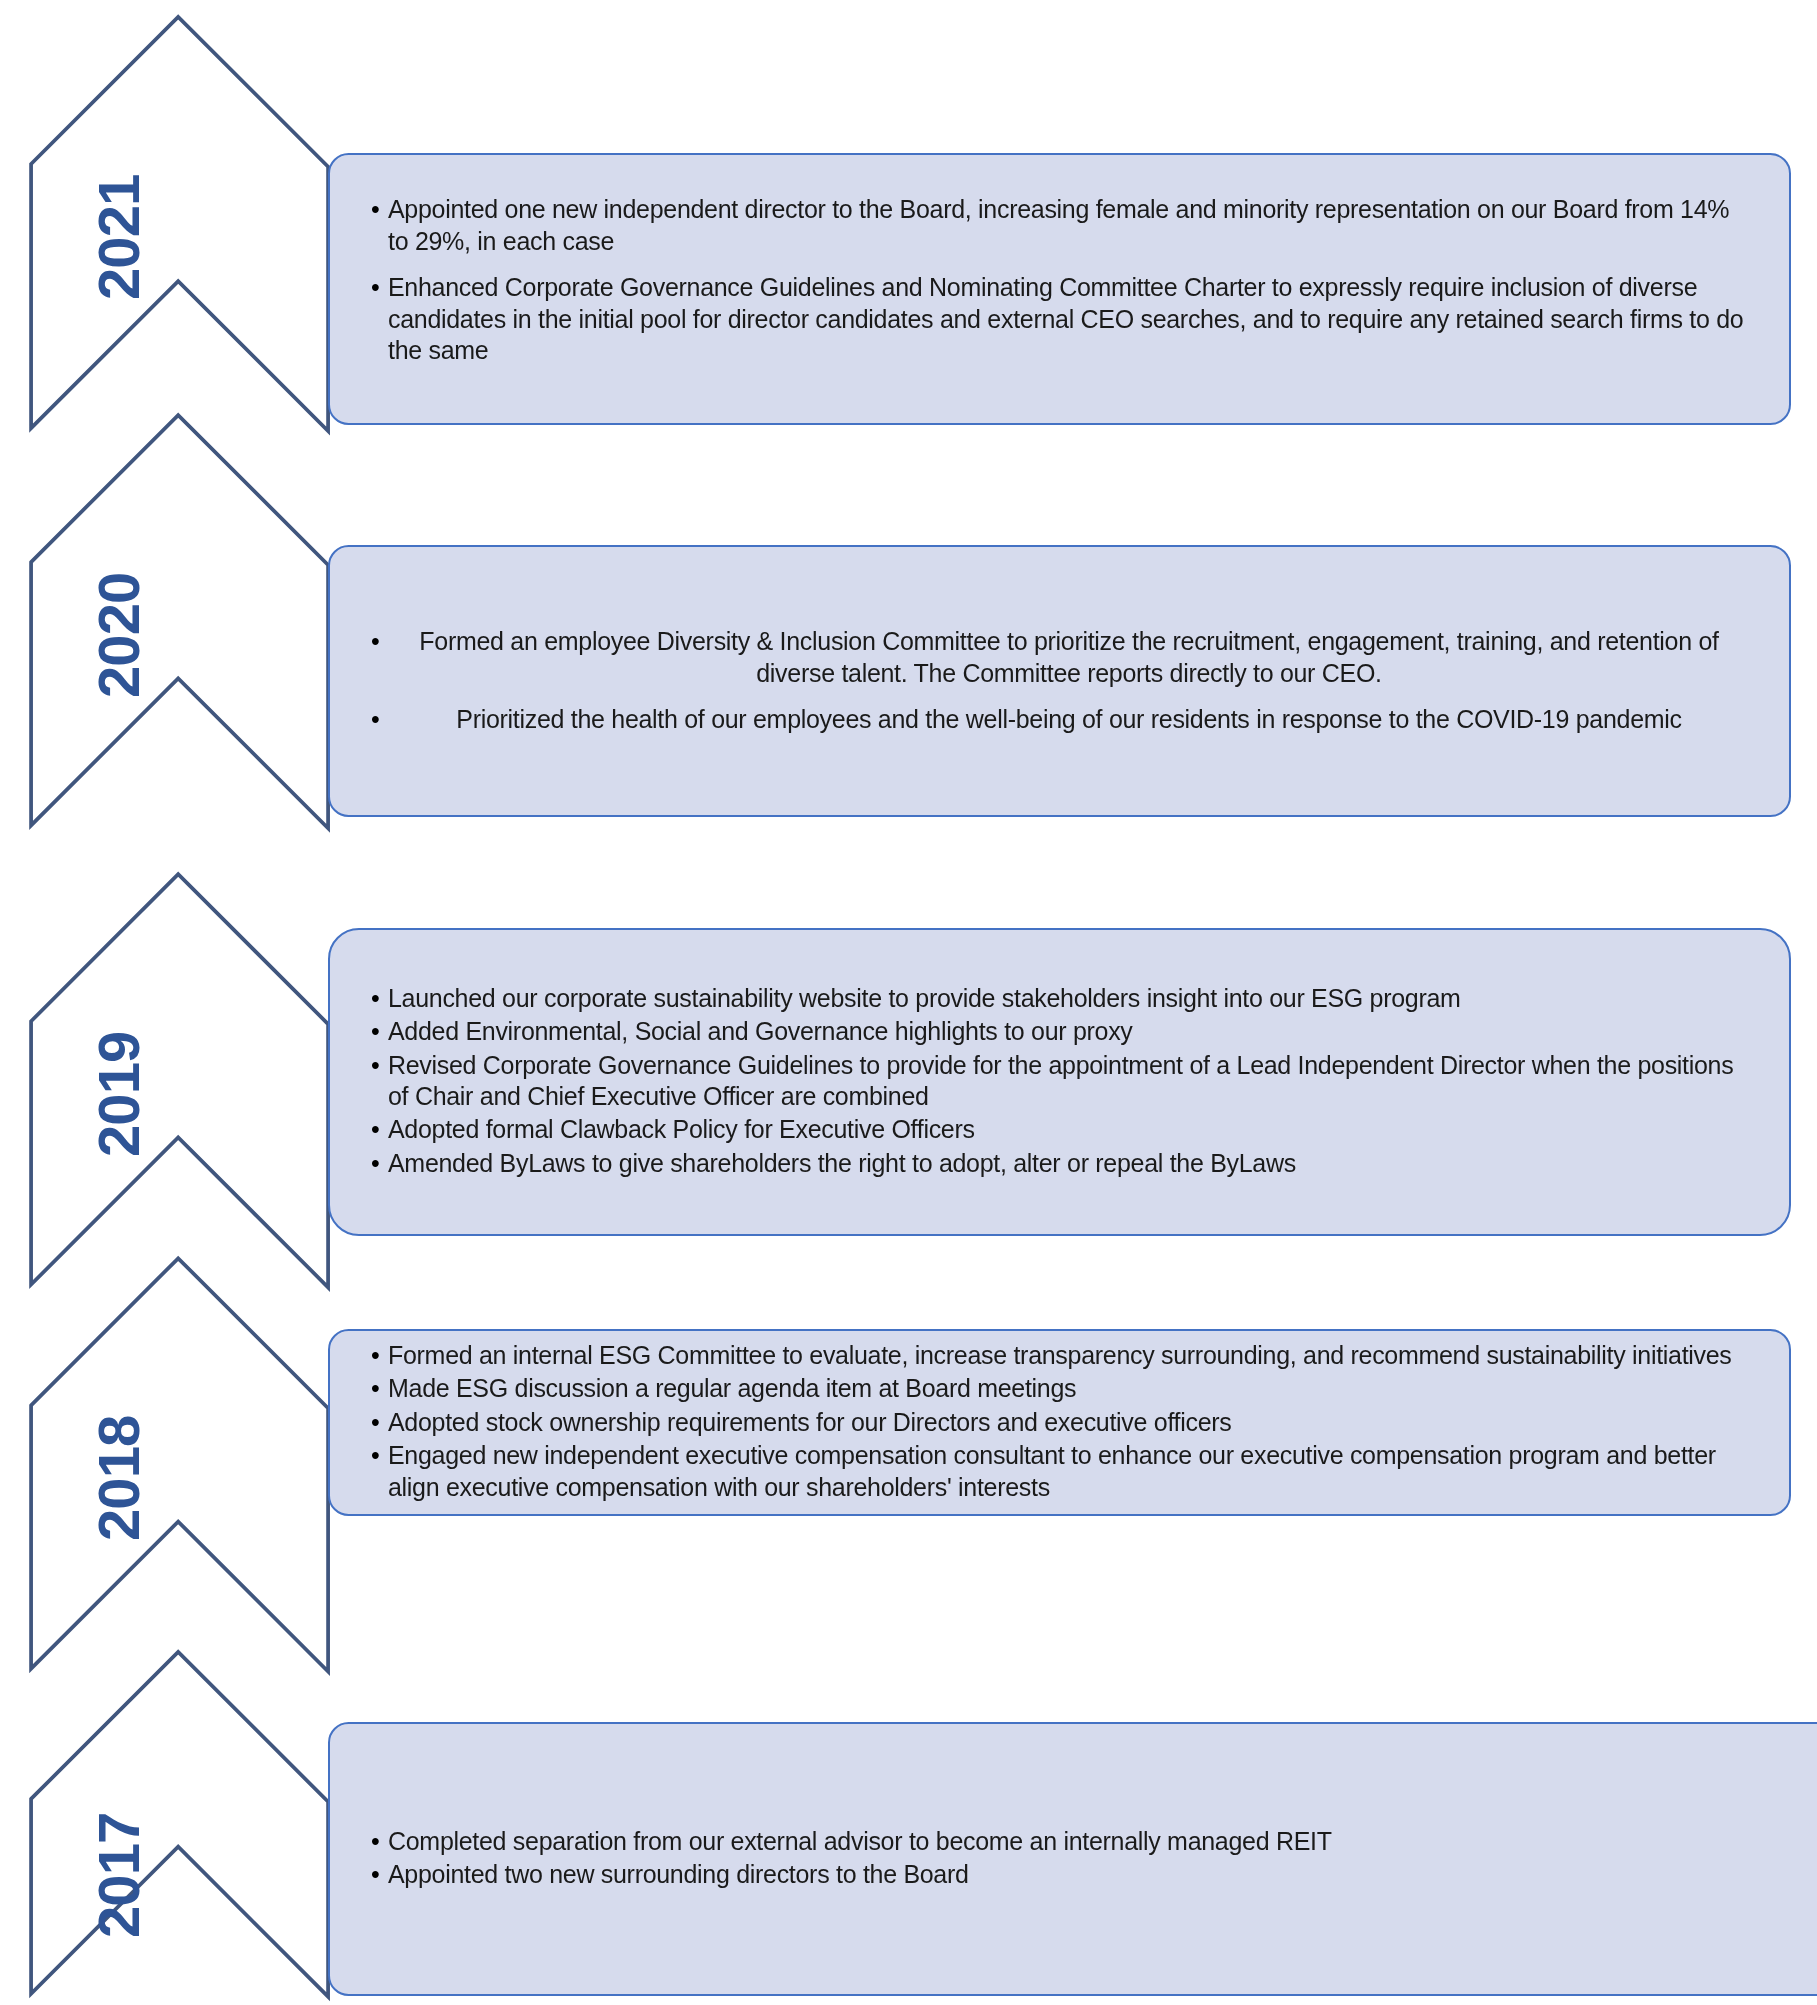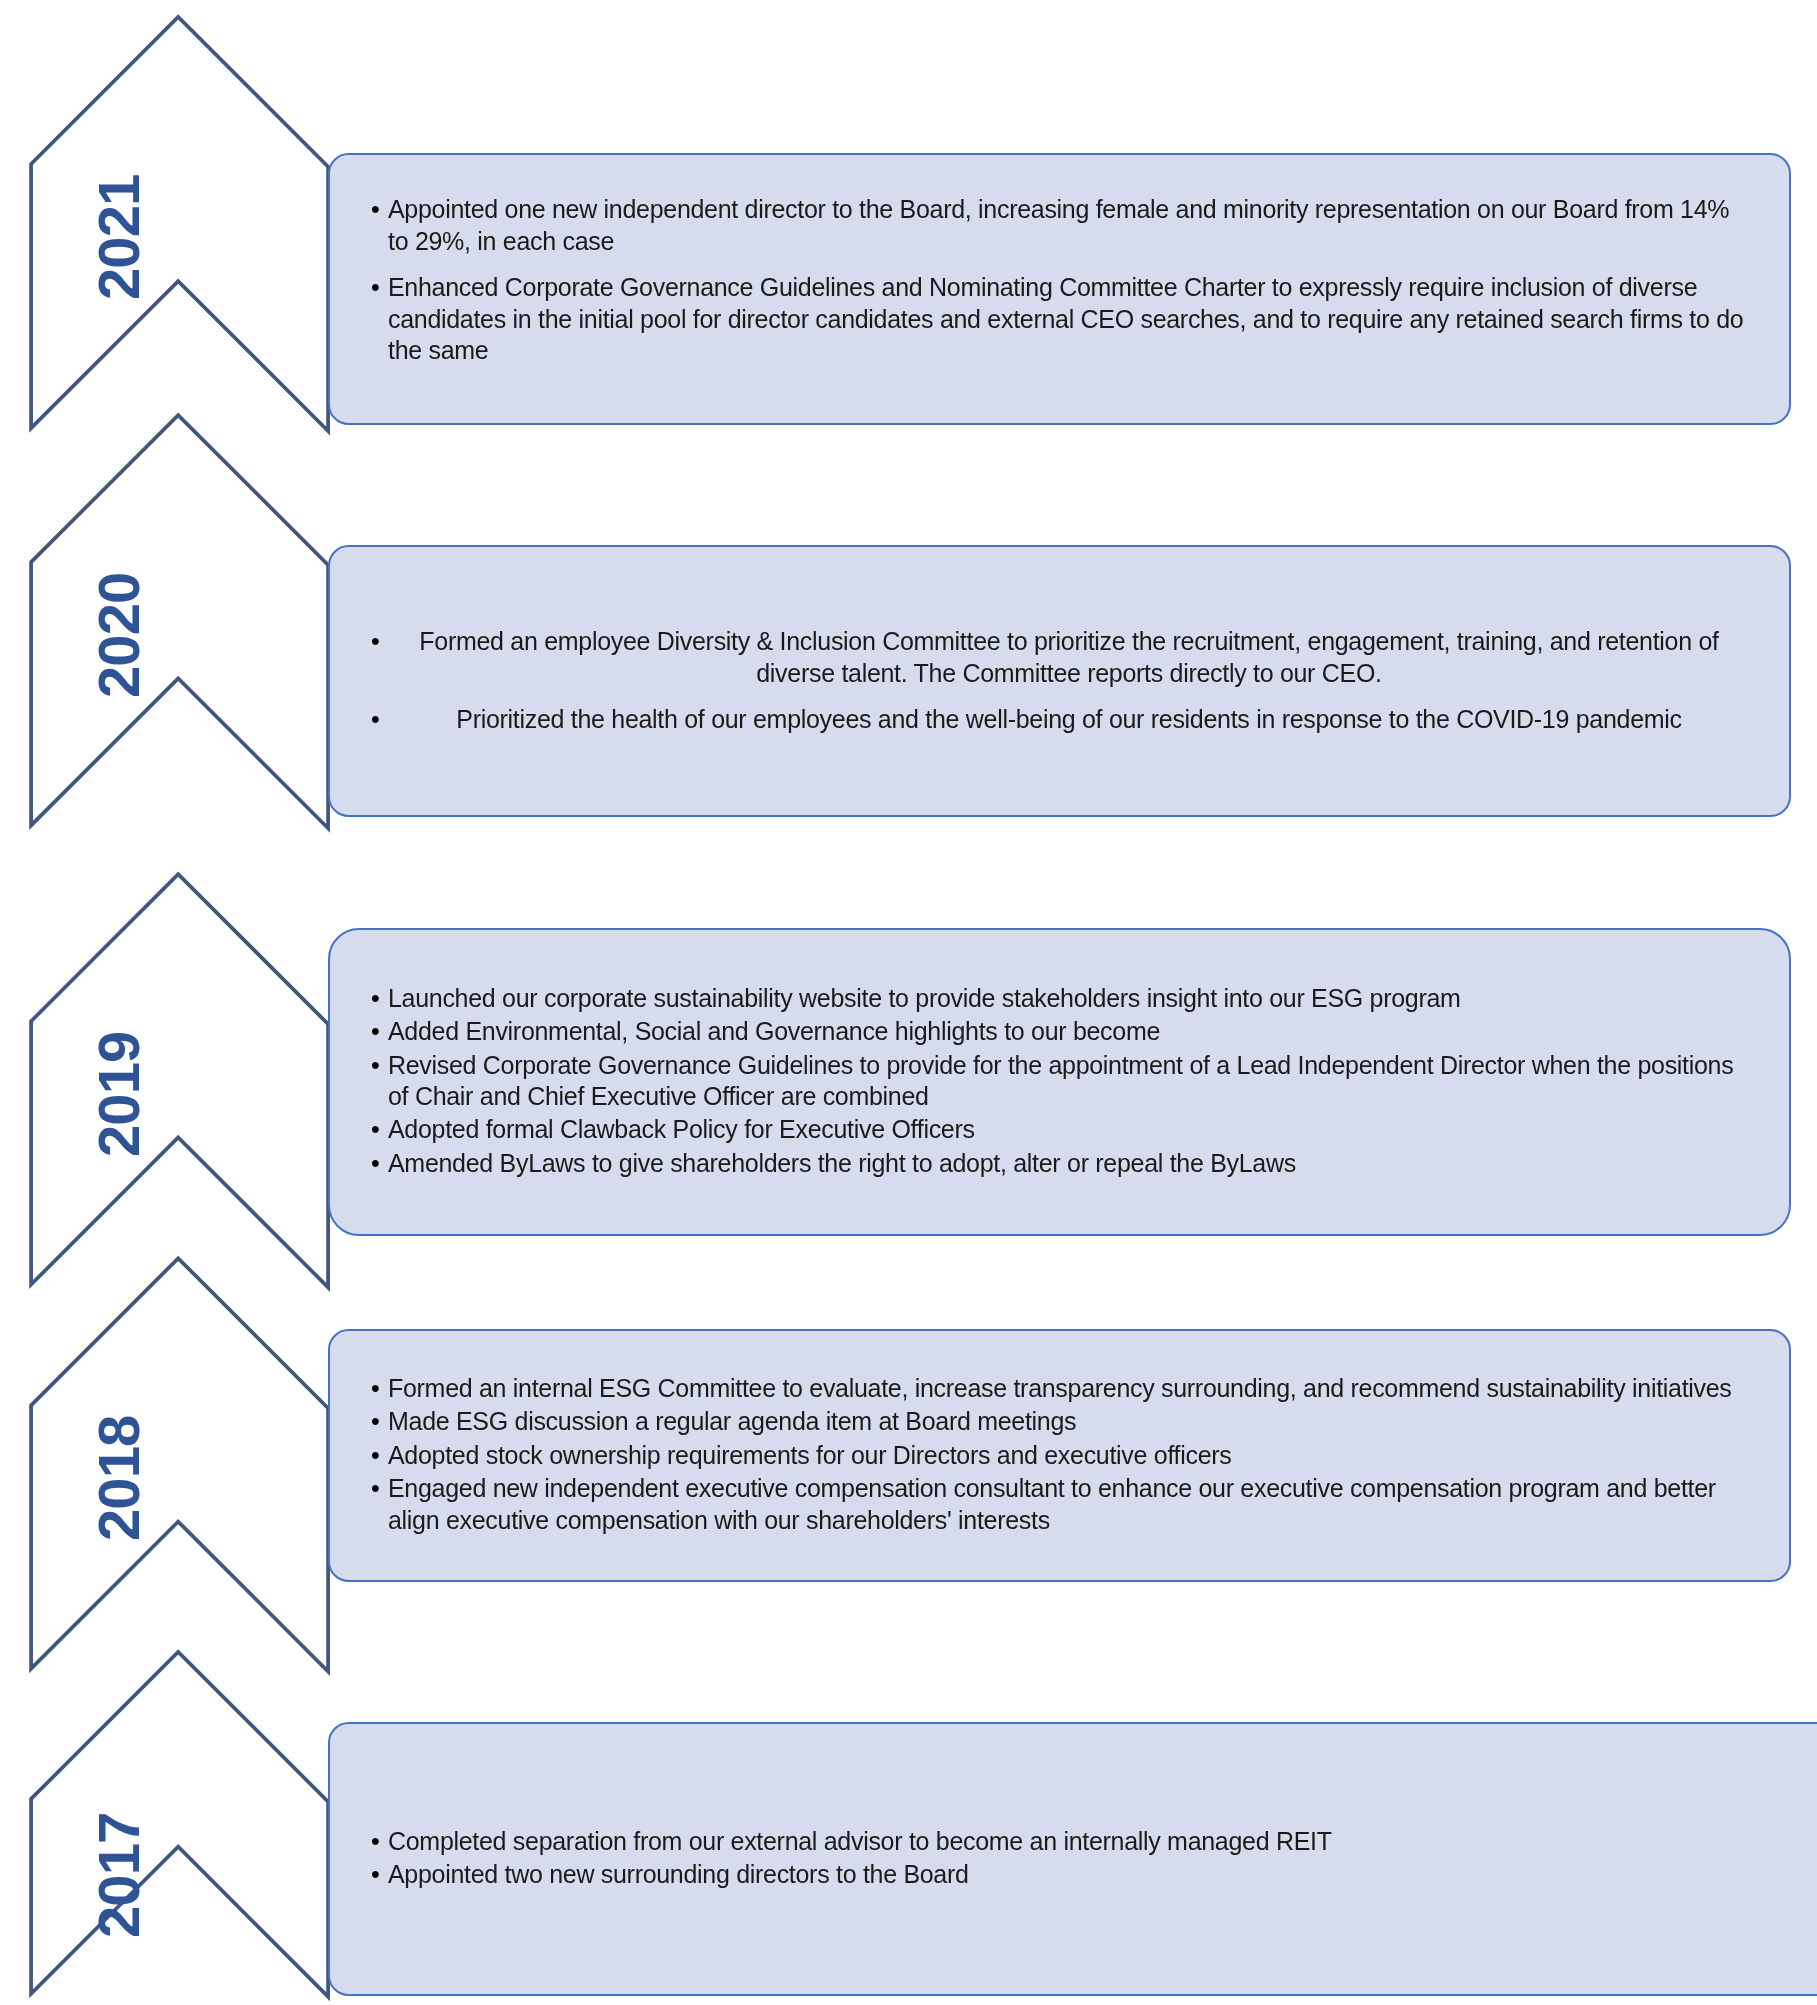--- a/index.html
+++ b/index.html
@@ -130,29 +130,29 @@
         <li>Formed an employee Diversity &amp; Inclusion Committee to prioritize the recruitment, engagement, training, and retention of diverse talent. The Committee reports directly to our CEO.</li>
         <li>Prioritized the health of our employees and the well-being of our residents in response to the COVID-19 pandemic</li>
       </ul>
     </div>
   </div>
 
   <div class="content-box" style="left: 328px; top: 928px; width: 1463px; height: 308px; border-radius: 31px;">
     <div class="box-inner">
       <ul class="bullets">
         <li>Launched our corporate sustainability website to provide stakeholders insight into our ESG program</li>
-        <li>Added Environmental, Social and Governance highlights to our become</li>
+        <li>Added Environmental, Social and Governance highlights to our proxy</li>
         <li>Revised Corporate Governance Guidelines to provide for the appointment of a Lead Independent Director when the positions of Chair and Chief Executive Officer are combined</li>
         <li>Adopted formal Clawback Policy for Executive Officers</li>
         <li>Amended ByLaws to give shareholders the right to adopt, alter or repeal the ByLaws</li>
       </ul>
     </div>
   </div>
 
-  <div class="content-box" style="left: 328px; top: 1329px; width: 1463px; height: 253px;">
+  <div class="content-box" style="left: 328px; top: 1329px; width: 1463px; height: 187px;">
     <div class="box-inner">
       <ul class="bullets">
         <li>Formed an internal ESG Committee to evaluate, increase transparency surrounding, and recommend sustainability initiatives</li>
         <li>Made ESG discussion a regular agenda item at Board meetings</li>
         <li>Adopted stock ownership requirements for our Directors and executive officers</li>
         <li>Engaged new independent executive compensation consultant to enhance our executive compensation program and better align executive compensation with our shareholders' interests</li>
       </ul>
     </div>
   </div>
 

